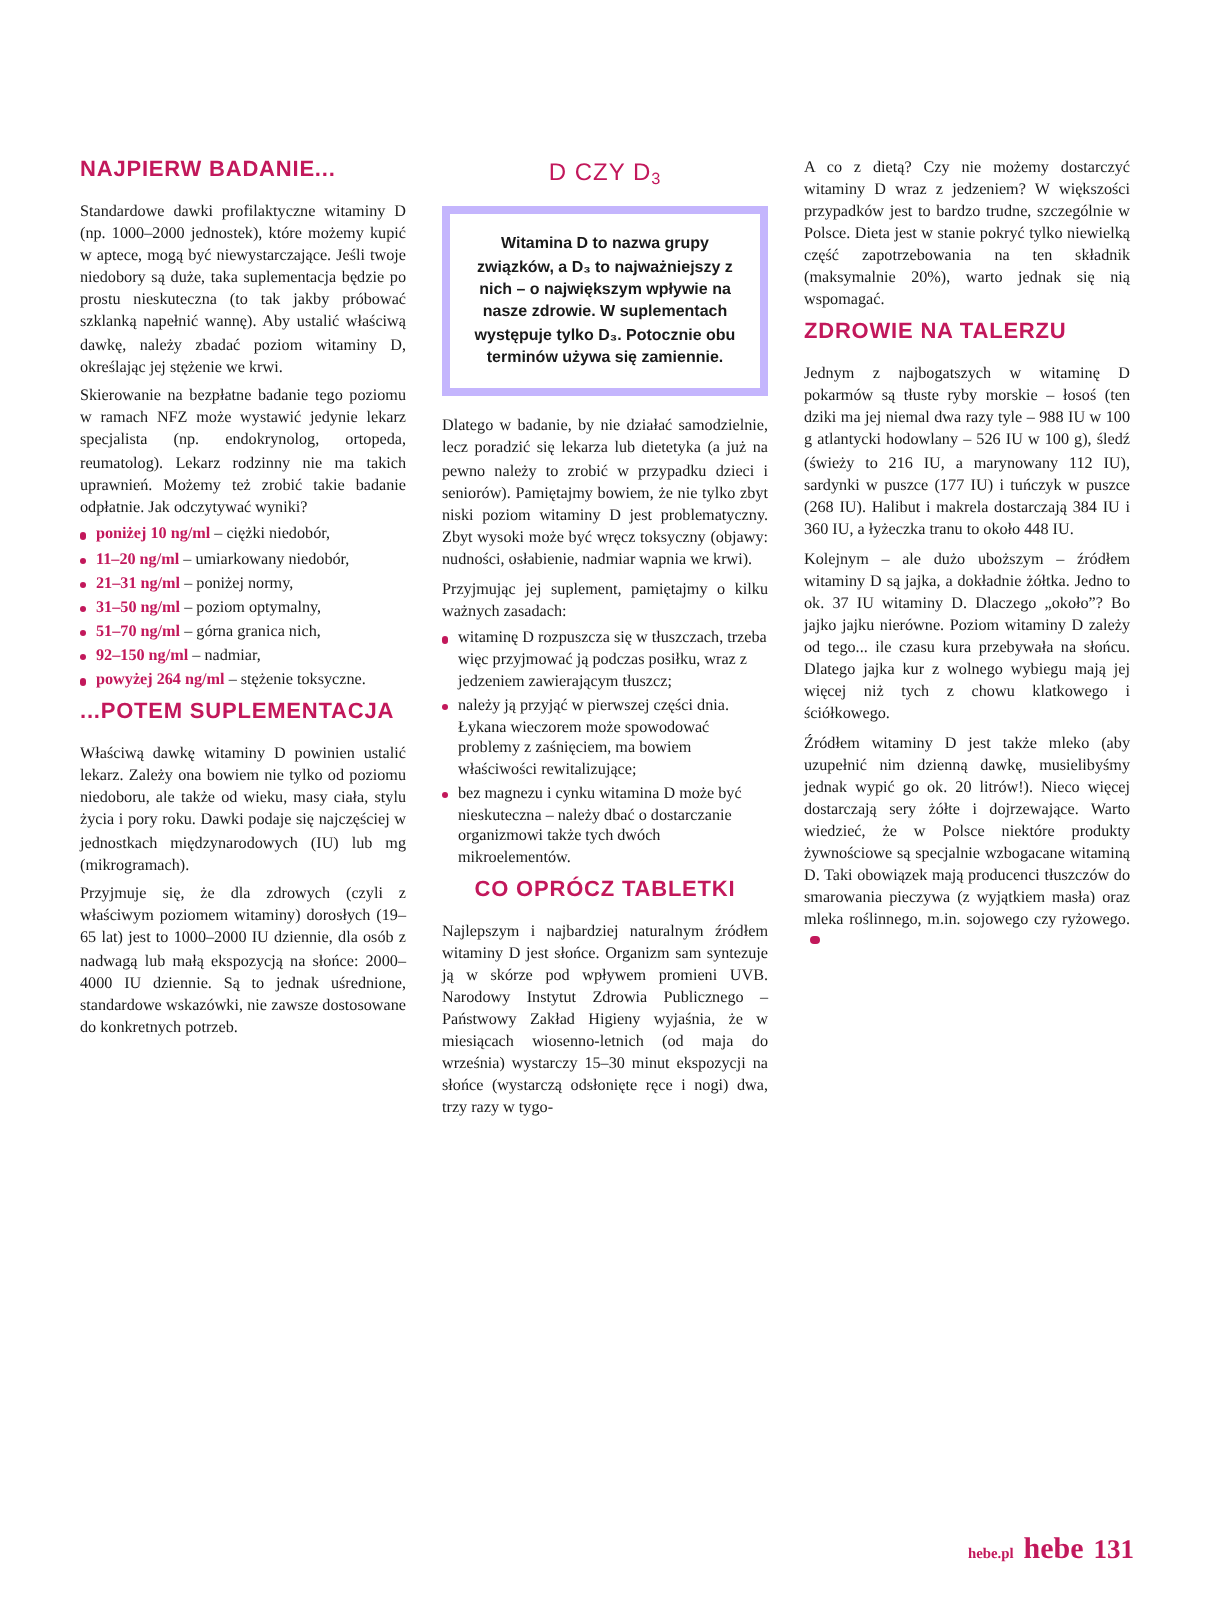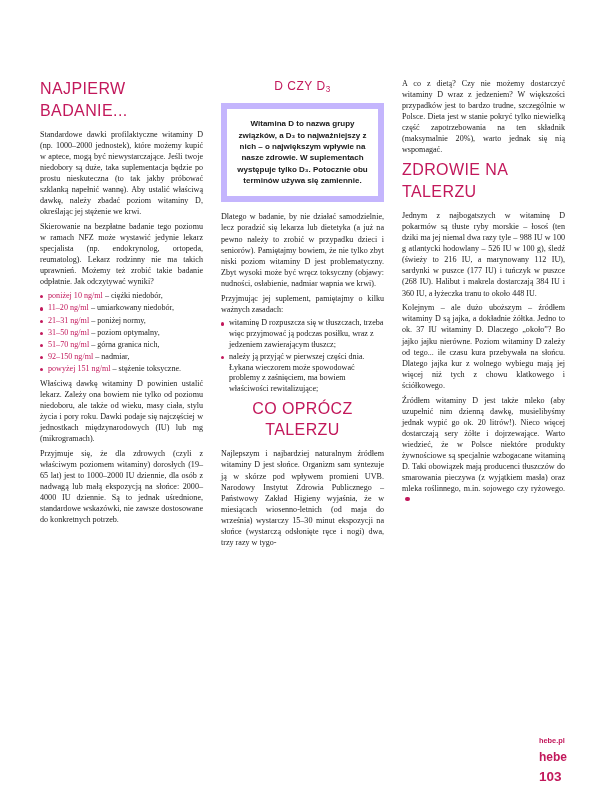--- a/index.html
+++ b/index.html
@@ -32,22 +32,22 @@
     line-height: 1.37;
     text-align: justify;
   }
   .col p {
     margin: 0 0 0.45em 0;
     text-indent: 0;
   }
   h2.section-title {
     font-family: "Liberation Sans", sans-serif;
     color: #c2185b;
-    font-size: 16px;
-    font-weight: normal;
+    font-size: 11px;
+    font-weight: bold;
     letter-spacing: 0.4px;
     margin: 0 0 7px 0;
     text-align: left;
   }
   h2.section-title.center {
     text-align: center;
   }
   .bullets {
     margin: 1px 0 3px 0;
     padding: 0;
@@ -65,25 +65,25 @@
     position: absolute;
     left: 0;
     top: 4px;
     width: 3.2px;
     height: 3.2px;
     border-radius: 50%;
     background: #c2185b;
   }
   .bullets .range {
     color: #c2185b;
-    font-weight: normal;
+    font-weight: bold;
     text-align: right;
   }
   .pinkbox {
-    border: 6px solid #c4b5fd;
+    border: 4px solid #c4b5fd;
     padding: 9px 10px 10px 10px;
     margin: 0 0 9px 0;
     text-align: center;
     font-family: "Liberation Sans", sans-serif;
     font-size: 8px;
     line-height: 1.42;
     font-weight: bold;
     color: #1a1a1a;
   }
   .box-title {
@@ -108,31 +108,30 @@
     margin-left: 3px;
     vertical-align: 1px;
   }
   .footer {
     position: absolute;
     right: 40px;
     bottom: 16px;
     display: flex;
     align-items: baseline;
     gap: 5px;
-    font-family: Liberation Sans, sans-serif;
-    flex-direction: column;
+    font-family: Liberation Serif, serif;
   }
   .footer .site {
     color: #c2185b;
     font-size: 7.4px;
     font-weight: bold;
   }
   .footer .brand {
     color: #c2185b;
-    font-size: 12px;
+    font-size: 15px;
     font-weight: bold;
   }
   .footer .pageno {
     color: #c2185b;
     font-size: 13.5px;
     font-weight: bold;
   }
 </style>
 </head>
 <body>
@@ -144,49 +143,51 @@
       <h2 class="section-title">NAJPIERW BADANIE...</h2>
       <p>Standardowe dawki profilaktyczne witaminy D (np. 1000–2000 jednostek), które możemy kupić w aptece, mogą być niewystarczające. Jeśli twoje niedobory są duże, taka suplementacja będzie po prostu nieskuteczna (to tak jakby próbować szklanką napełnić wannę). Aby ustalić właściwą dawkę, należy zbadać poziom witaminy D, określając jej stężenie we krwi.</p>
       <p>Skierowanie na bezpłatne badanie tego poziomu w ramach NFZ może wystawić jedynie lekarz specjalista (np. endokrynolog, ortopeda, reumatolog). Lekarz rodzinny nie ma takich uprawnień. Możemy też zrobić takie badanie odpłatnie. Jak odczytywać wyniki?</p>
       <ul class="bullets">
         <li><span class="range">poniżej 10 ng/ml</span><span> – ciężki niedobór,</span></li>
         <li><span class="range">11–20 ng/ml</span><span> – umiarkowany niedobór,</span></li>
         <li><span class="range">21–31 ng/ml</span><span> – poniżej normy,</span></li>
         <li><span class="range">31–50 ng/ml</span><span> – poziom optymalny,</span></li>
         <li><span class="range">51–70 ng/ml</span><span> – górna granica nich,</span></li>
         <li><span class="range">92–150 ng/ml</span><span> – nadmiar,</span></li>
-        <li><span class="range">powyżej 151 ng/ml</span><span> – stężenie toksyczne.</span></li>
+        <li><span class="range">powyżej 264 ng/ml</span><span> – stężenie toksyczne.</span></li>
       </ul>
+      <h2 class="section-title">...POTEM SUPLEMENTACJA</h2>
       <p>Właściwą dawkę witaminy D powinien ustalić lekarz. Zależy ona bowiem nie tylko od poziomu niedoboru, ale także od wieku, masy ciała, stylu życia i pory roku. Dawki podaje się najczęściej w jednostkach międzynarodowych (IU) lub mg (mikrogramach).</p>
       <p>Przyjmuje się, że dla zdrowych (czyli z właściwym poziomem witaminy) dorosłych (19–65 lat) jest to 1000–2000 IU dziennie, dla osób z nadwagą lub małą ekspozycją na słońce: 2000–4000 IU dziennie. Są to jednak uśrednione, standardowe wskazówki, nie zawsze dostosowane do konkretnych potrzeb.</p>
     </div>
 
     <div class="col">
       <div class="box-title"><span>D CZY D</span><span class="sub">3</span></div>
       <div class="pinkbox">
         <span>Witamina D to nazwa grupy związków, a D₃ to najważniejszy z nich – o największym wpływie na nasze zdrowie. W suplementach występuje tylko D₃. Potocznie obu terminów używa się zamiennie.</span>
       </div>
       <p>Dlatego w badanie, by nie działać samodzielnie, lecz poradzić się lekarza lub dietetyka (a już na pewno należy to zrobić w przypadku dzieci i seniorów). Pamiętajmy bowiem, że nie tylko zbyt niski poziom witaminy D jest problematyczny. Zbyt wysoki może być wręcz toksyczny (objawy: nudności, osłabienie, nadmiar wapnia we krwi).</p>
       <p>Przyjmując jej suplement, pamiętajmy o kilku ważnych zasadach:</p>
       <ul class="bullets">
         <li><span>witaminę D rozpuszcza się w tłuszczach, trzeba więc przyjmować ją podczas posiłku, wraz z jedzeniem zawierającym tłuszcz;</span></li>
         <li><span>należy ją przyjąć w pierwszej części dnia. Łykana wieczorem może spowodować problemy z zaśnięciem, ma bowiem właściwości rewitalizujące;</span></li>
+        <li><span>bez magnezu i cynku witamina D może być nieskuteczna – należy dbać o dostarczanie organizmowi także tych dwóch mikroelementów.</span></li>
       </ul>
-      <h2 class="section-title center">CO OPRÓCZ TALERZU</h2>
+      <h2 class="section-title center">CO OPRÓCZ TABLETKI</h2>
       <p>Najlepszym i najbardziej naturalnym źródłem witaminy D jest słońce. Organizm sam syntezuje ją w skórze pod wpływem promieni UVB. Narodowy Instytut Zdrowia Publicznego – Państwowy Zakład Higieny wyjaśnia, że w miesiącach wiosenno-letnich (od maja do września) wystarczy 15–30 minut ekspozycji na słońce (wystarczą odsłonięte ręce i nogi) dwa, trzy razy w tygo-</p>
     </div>
 
     <div class="col">
       <p>A co z dietą? Czy nie możemy dostarczyć witaminy D wraz z jedzeniem? W większości przypadków jest to bardzo trudne, szczególnie w Polsce. Dieta jest w stanie pokryć tylko niewielką część zapotrzebowania na ten składnik (maksymalnie 20%), warto jednak się nią wspomagać.</p>
       <h2 class="section-title">ZDROWIE NA TALERZU</h2>
       <p>Jednym z najbogatszych w witaminę D pokarmów są tłuste ryby morskie – łosoś (ten dziki ma jej niemal dwa razy tyle – 988 IU w 100 g atlantycki hodowlany – 526 IU w 100 g), śledź (świeży to 216 IU, a marynowany 112 IU), sardynki w puszce (177 IU) i tuńczyk w puszce (268 IU). Halibut i makrela dostarczają 384 IU i 360 IU, a łyżeczka tranu to około 448 IU.</p>
       <p>Kolejnym – ale dużo uboższym – źródłem witaminy D są jajka, a dokładnie żółtka. Jedno to ok. 37 IU witaminy D. Dlaczego „około”? Bo jajko jajku nierówne. Poziom witaminy D zależy od tego... ile czasu kura przebywała na słońcu. Dlatego jajka kur z wolnego wybiegu mają jej więcej niż tych z chowu klatkowego i ściółkowego.</p>
       <p><span>Źródłem witaminy D jest także mleko (aby uzupełnić nim dzienną dawkę, musielibyśmy jednak wypić go ok. 20 litrów!). Nieco więcej dostarczają sery żółte i dojrzewające. Warto wiedzieć, że w Polsce niektóre produkty żywnościowe są specjalnie wzbogacane witaminą D. Taki obowiązek mają producenci tłuszczów do smarowania pieczywa (z wyjątkiem masła) oraz mleka roślinnego, m.in. sojowego czy ryżowego.</span><span class="end-dot"></span></p>
     </div>
 
   </div>
 
   <div class="footer">
     <span class="site">hebe.pl</span>
     <span class="brand">hebe</span>
-    <span class="pageno">103</span>
+    <span class="pageno">131</span>
   </div>
 </div>
 
 </body></html>

